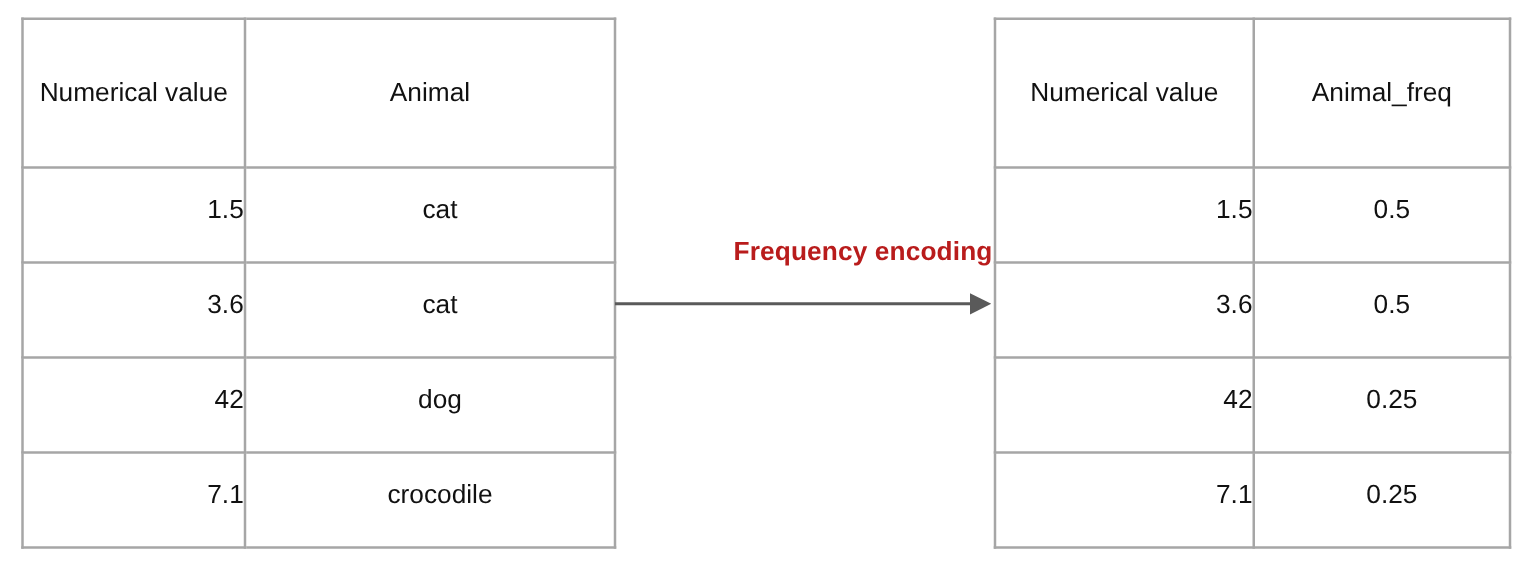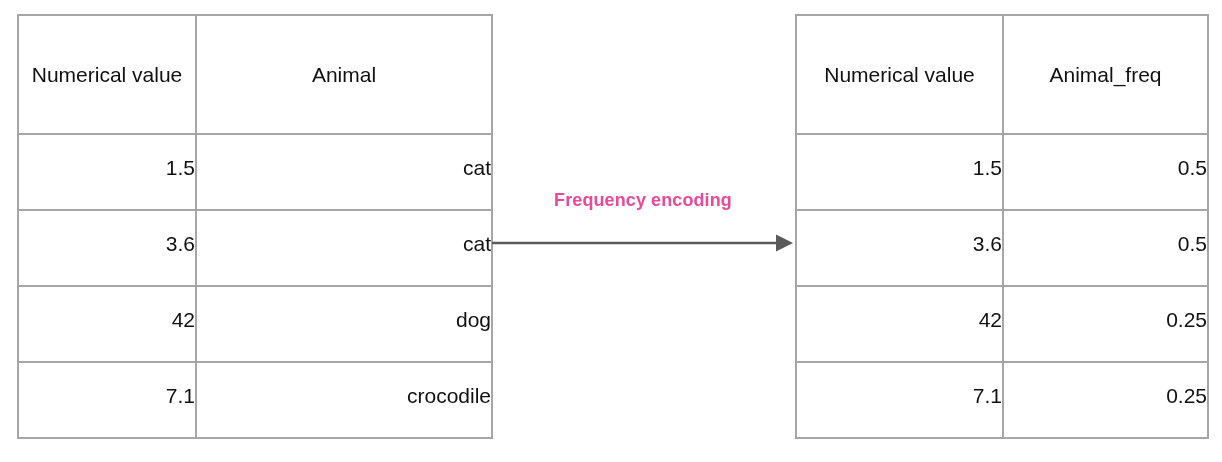--- a/index.html
+++ b/index.html
@@ -54,21 +54,21 @@
   .num-cell {
     text-align: center;
   }
   .num-cell .cell-text {
     display: block;
     position: relative;
     top: -4px;
     text-align: right;
   }
   .txt-cell {
-    text-align: right;
+    text-align: center;
   }
   .txt-cell .cell-text {
     display: block;
     position: relative;
     top: -4px;
     padding-left: 16px;
   }
 
   
   #table-source {
@@ -94,25 +94,25 @@
     left: 490px;
     top: 190px;
     width: 306px;
     height: 70px;
   }
   #transform-label {
     position: absolute;
     left: 2px;
     top: 0px;
     width: 302px;
-    text-align: center;
-    font-size: 18px;
+    text-align: right;
+    font-size: 21px;
     font-weight: bold;
     letter-spacing: 0.1px;
-    color: #ec4899;
+    color: #b91c1c;
     white-space: nowrap;
   }
   #transform-arrow {
     position: absolute;
     left: 0px;
     top: 40px;
     width: 306px;
     height: 26px;
   }
 </style>

